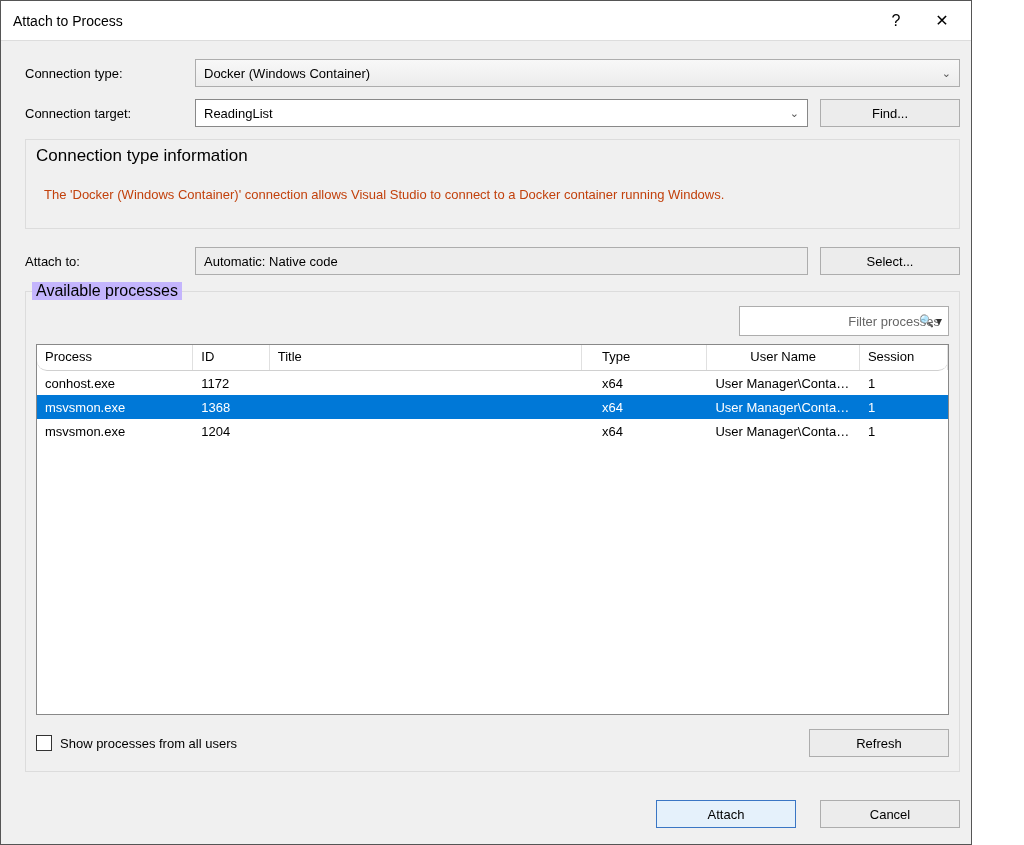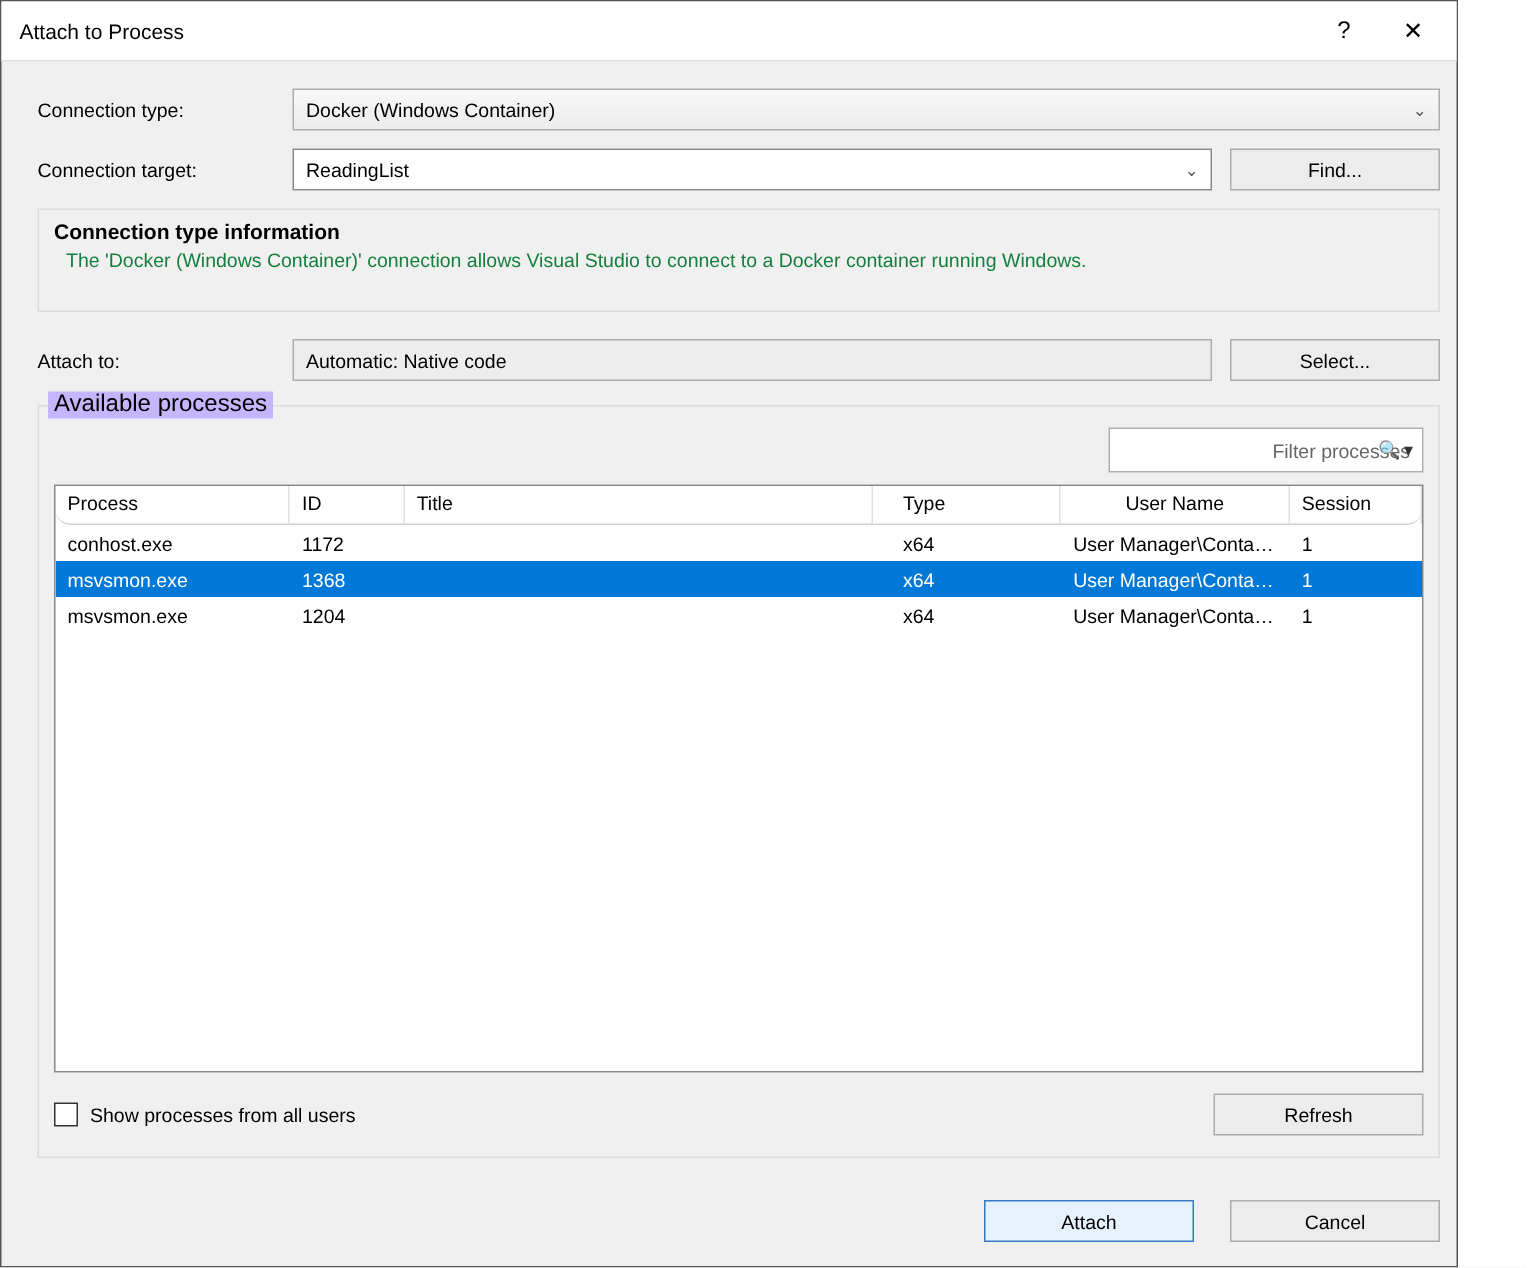--- a/index.html
+++ b/index.html
@@ -19,22 +19,22 @@
 
   .textinput { flex:1; height:28px; border:1px solid #888; background:#fff; display:flex; align-items:center; padding:0 8px; position:relative; }
   .textinput .chev { position:absolute; right:8px; font-size:11px; color:#555; }
 
   .readonly { flex:1; height:28px; border:1px solid #adadad; background:#ededed; display:flex; align-items:center; padding:0 8px; }
 
   .btn { width:140px; height:28px; border:1px solid #adadad; background:#ececec; display:flex; align-items:center; justify-content:center; }
   .btn-primary { border:1px solid #3a76c4; background:#e5f1fb; }
 
   .info-group { border:1px solid #dcdcdc; background:#f0f0f0; padding:6px 10px 26px 10px; margin-bottom:18px; margin-left:0; }
-  .info-title { font-size:14px; margin-bottom:4px;font-weight:bold; }
-  .info-body { font-size:13px; color:#15803d; padding-left:8px; }
+  .info-title { font-size:17px; margin-bottom:21px; }
+  .info-body { font-size:13px; color:#c2410c; padding-left:8px; }
 
   .avail-group { flex:1; display:flex; flex-direction:column; border:1px solid #dcdcdc; padding:8px 10px 14px 10px; margin-top:4px; position:relative; }
   .avail-group .legend { position:absolute; top:-10px; left:6px; background:#c4b5fd; padding:0 4px; font-size:16px; }
 
   .filter-row { display:flex; justify-content:flex-end; margin:6px 0 8px 0; }
   .filter-box { width:210px; height:30px; border:1px solid #adadad; background:#fff; display:flex; align-items:center; padding:0 8px; color:#666; position:relative;justify-content:flex-end; }
   .filter-box .icons { position:absolute; right:6px; display:flex; align-items:center; gap:2px; color:#333; font-size:12px; }
 
   .table-wrap { flex:1; border:1px solid #888; background:#fff; display:flex; flex-direction:column; overflow:hidden; }
   .thead { display:flex; height:26px; border-bottom:1px solid #d0d0d0;border-radius:10px; }

